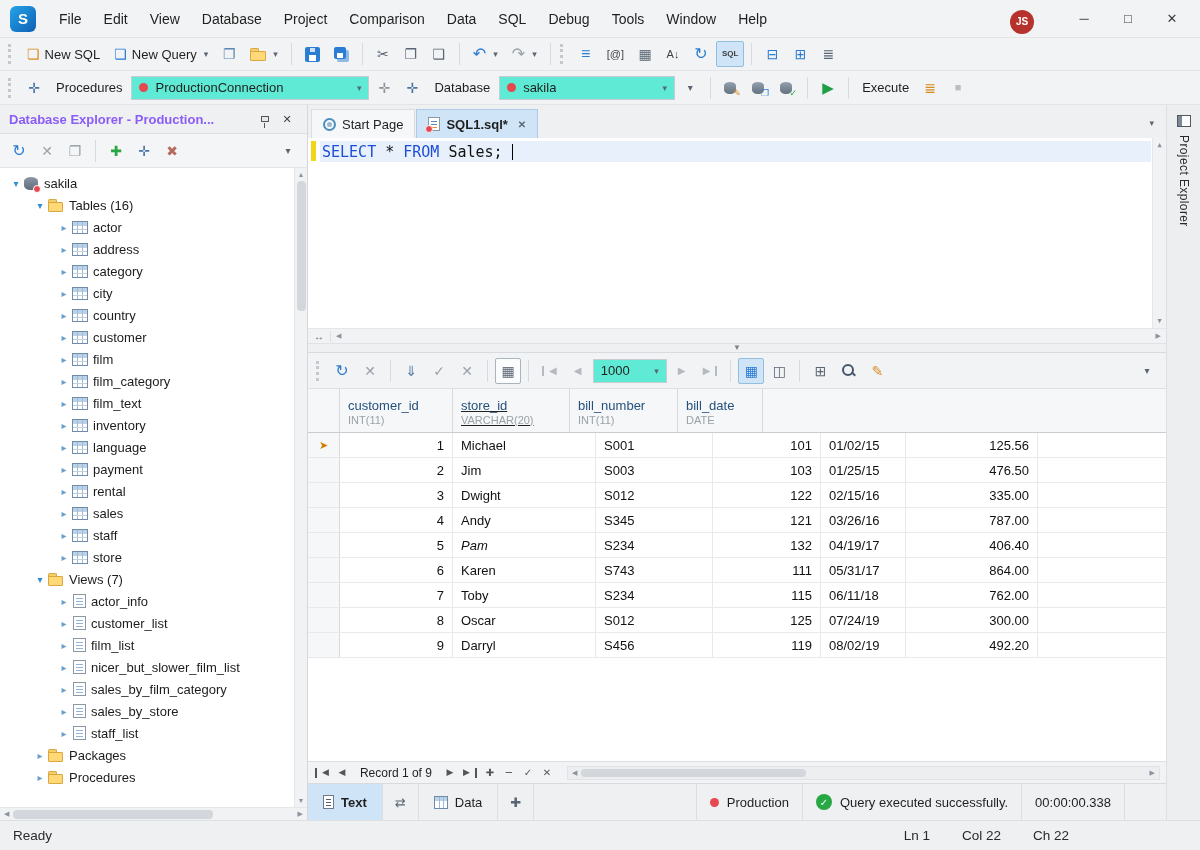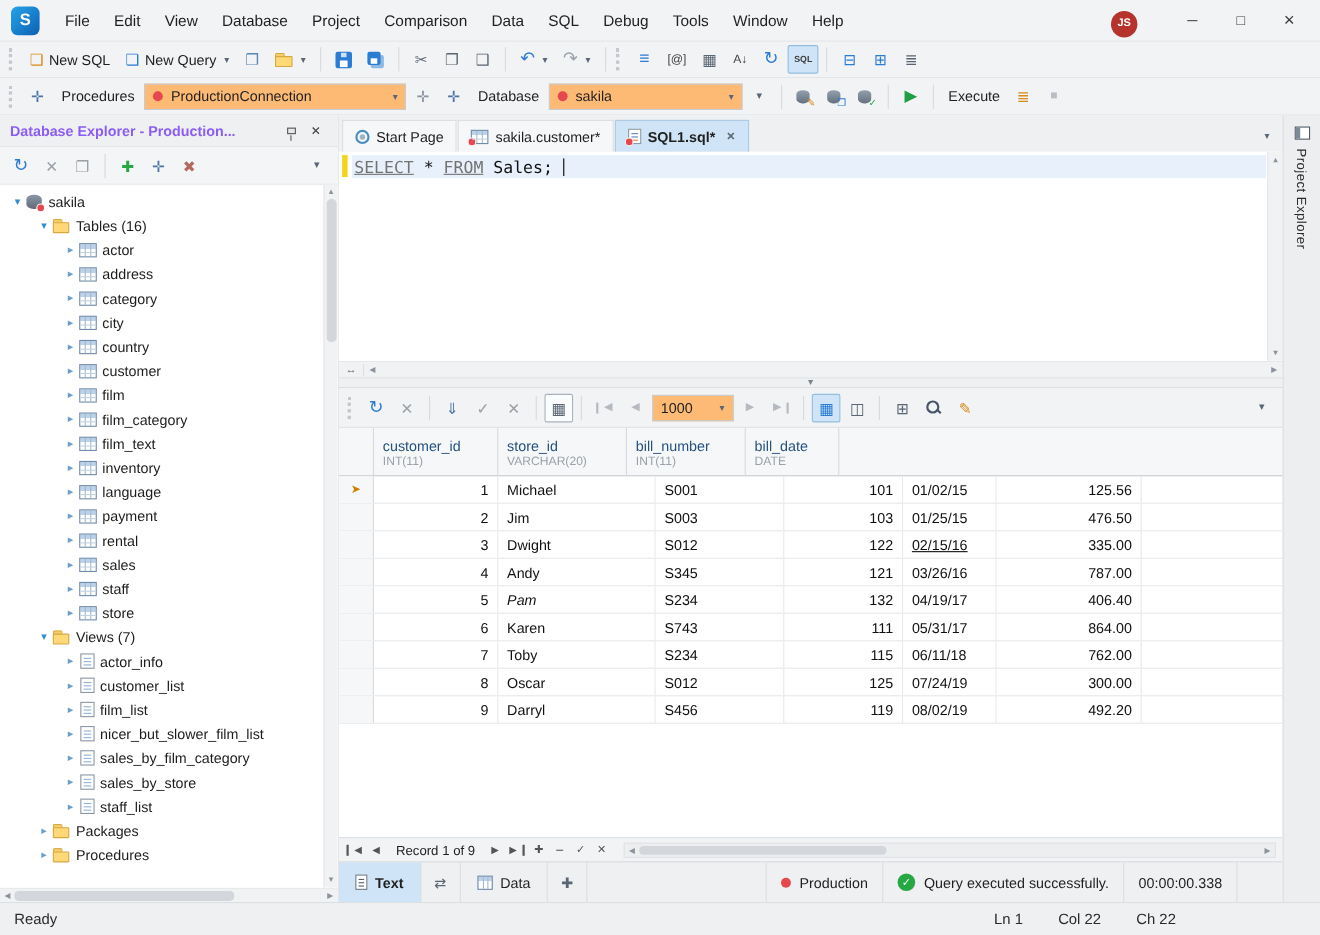--- a/index.html
+++ b/index.html
@@ -22,21 +22,21 @@
   .t-grip{width:5px;height:20px;border-left:3px dotted #c3c8ce;margin:0 6px 0 2px;flex:none;}
   .t-sep{width:1px;height:22px;background:#d7dade;margin:0 5px;flex:none;}
   .t-spacer{flex:1;}
   .t-btn{height:26px;min-width:26px;padding:0 5px;display:flex;align-items:center;justify-content:center;border:1px solid transparent;border-radius:2px;gap:5px;flex:none;cursor:default;}
   .t-btn.active{background:#cfe4f6;border:1px solid #93bede;}
   .t-btn.boxed{border:1px solid #a9b4bf;background:#fbfcfd;}
   .t-glyph{font-size:14px;line-height:1;white-space:nowrap;}
   .t-arrow{font-size:9px;color:#5a6673;margin-left:2px;}
   .t-btn-text{font-size:13px;color:#1f1f1f;white-space:nowrap;}
   .t-label{font-size:13px;color:#1f1f1f;margin:0 7px;white-space:nowrap;}
-  .t-combo{height:24px;background:#fdba74;border:1px solid #c7ccd1;display:flex;align-items:center;padding:0 7px;gap:7px;flex:none;}
+  .t-combo{height:24px;background:#5eead4;border:1px solid #c7ccd1;display:flex;align-items:center;padding:0 7px;gap:7px;flex:none;}
   .combo-text{font-size:13px;color:#1f1f1f;white-space:nowrap;overflow:hidden;}
   .combo-arrow{color:#5a6673;font-size:9px;margin-left:auto;}
   .dot{width:9px;height:9px;border-radius:50%;background:#e5484d;flex:none;}
   .vbar{width:2px;height:10px;flex:none;}
 
   
   .content{position:absolute;left:0;right:0;top:105px;bottom:30px;}
   .explorer{position:absolute;left:0;top:0;width:308px;bottom:0;background:#fff;border-right:1px solid #d4d7db;display:flex;flex-direction:column;}
   .exp-header{height:29px;display:flex;align-items:center;background:#eef0f2;padding:0 9px;border-bottom:1px solid #dde0e3;}
   .exp-title{font-size:13px;font-weight:700;color:#8b5cf6;white-space:nowrap;overflow:hidden;flex:1;}
@@ -87,21 +87,21 @@
   .ic-doc::before{content:"";position:absolute;left:2px;right:2px;top:3px;height:1px;background:#5e86c0;box-shadow:0 3px 0 #5e86c0,0 6px 0 #e0913f;}
   .tab-dot{position:absolute;left:-4px;bottom:-3px;width:8px;height:8px;background:#e5484d;border-radius:50%;border:1px solid #f3f4f6;}
   .tabbar-spacer{flex:1;}
   .tabbar-over{align-self:center;font-size:9px;color:#5a6673;padding:0 8px;}
 
   
   .editor{flex:1;position:relative;background:#fff;font-family:"DejaVu Sans Mono","Liberation Mono",monospace;font-size:15px;overflow:hidden;}
   .current-line{position:absolute;left:12px;right:15px;top:3px;height:21px;background:#e8f1fb;}
   .change-bar{position:absolute;left:3px;top:3px;width:5px;height:20px;background:#f2d51a;}
   .editor-line{position:absolute;left:14px;top:5px;white-space:pre;color:#111;}
-  .kw{color:#737373;text-decoration:underline;}
+  .kw{color:#1d4ed8;}
   .caret{display:inline-block;width:1px;height:16px;background:#000;vertical-align:-3px;}
   .editor-vscroll{position:absolute;right:0;top:0;bottom:0;width:14px;background:#f1f2f4;border-left:1px solid #e4e6e9;display:flex;flex-direction:column;align-items:center;justify-content:space-between;padding:3px 0;}
   .editor-vscroll .sarrow{font-size:7px;color:#8a939e;}
   .editor-hscroll{height:15px;background:#f1f2f4;border-top:1px solid #e4e6e9;display:flex;align-items:center;flex:none;}
   .editor-hscroll .grip{font-size:10px;color:#5a6673;padding:0 6px;border-right:1px solid #dde0e3;}
   .splitter{height:10px;background:#eef0f2;border-top:1px solid #e0e2e5;border-bottom:1px solid #d7dade;display:flex;align-items:center;justify-content:center;flex:none;}
   .splitter .grab{font-size:8px;color:#7a848e;line-height:1;}
 
   
   .results-toolbar{height:36px;background:#f2f3f5;border-bottom:1px solid #dde0e3;flex:none;}
@@ -528,26 +528,20 @@
       </div>
     </aside>
 
     <div class="center">
       <div class="tabbar">
         <div id="doc-tabs" style="display:flex;align-items:flex-end;gap:1px;">
             <div class="doc-tab">
               <span class="tab-icon ic-start"></span>
               <span>Start Page</span>
             </div>
-            <div class="doc-tab">
-              <span class="tab-icon ti ti-table">
-                <span class="tab-dot"></span>
-              </span>
-              <span>sakila.customer*</span>
-            </div>
             <div class="doc-tab active">
               <span class="tab-icon ic-doc">
                 <span class="tab-dot"></span>
               </span>
               <span>SQL1.sql*</span>
               <span class="tab-close">✕</span>
             </div>
           </div>
         <div class="tabbar-spacer"></div>
         <span class="tabbar-over">▾</span>
@@ -636,21 +630,21 @@
           </div>
         </div>
 
       <div class="grid">
         <div class="grid-header">
             <div class="gh-corner"></div>
             <div class="gh-cell" style="width: 113px;">
               <div class="gh-name">customer_id</div>
               <div class="gh-type">INT(11)</div>
             </div>
-            <div class="gh-cell" style="width: 117px;">
+            <div class="gh-cell" style="width: 117px; text-decoration: underline;">
               <div class="gh-name">store_id</div>
               <div class="gh-type">VARCHAR(20)</div>
             </div>
             <div class="gh-cell" style="width: 108px;">
               <div class="gh-name">bill_number</div>
               <div class="gh-type">INT(11)</div>
             </div>
             <div class="gh-cell" style="width: 85px;">
               <div class="gh-name">bill_date</div>
               <div class="gh-type">DATE</div>
@@ -677,21 +671,21 @@
               <div class="gc right" style="width: 108px;">103</div>
               <div class="gc" style="width: 85px;">01/25/15</div>
               <div class="gc right" style="width: 132px;">476.50</div>
             </div>
             <div class="grid-row">
               <div class="gr-head"></div>
               <div class="gc right" style="width: 113px;">3</div>
               <div class="gc" style="width: 143px;">Dwight</div>
               <div class="gc" style="width: 117px;">S012</div>
               <div class="gc right" style="width: 108px;">122</div>
-              <div class="gc" style="width: 85px; text-decoration: underline;">02/15/16</div>
+              <div class="gc" style="width: 85px;">02/15/16</div>
               <div class="gc right" style="width: 132px;">335.00</div>
             </div>
             <div class="grid-row">
               <div class="gr-head"></div>
               <div class="gc right" style="width: 113px;">4</div>
               <div class="gc" style="width: 143px;">Andy</div>
               <div class="gc" style="width: 117px;">S345</div>
               <div class="gc right" style="width: 108px;">121</div>
               <div class="gc" style="width: 85px;">03/26/16</div>
               <div class="gc right" style="width: 132px;">787.00</div>

